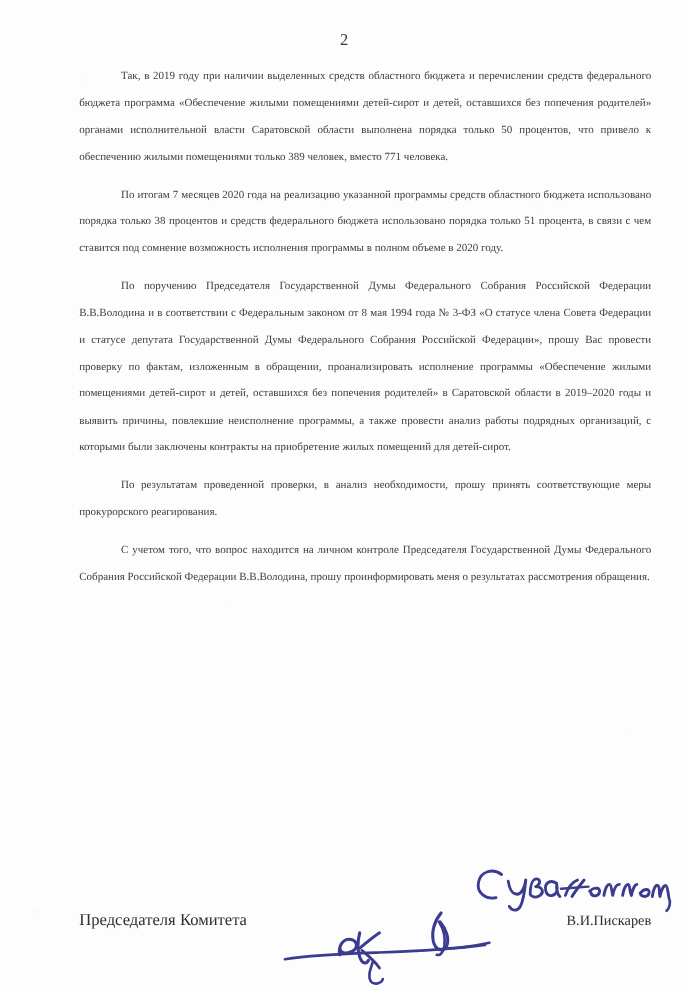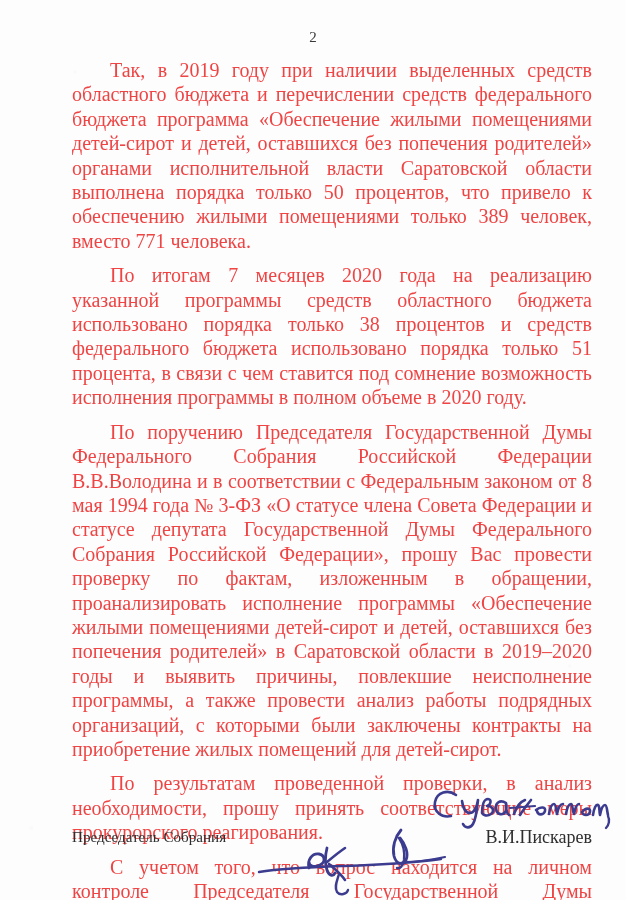--- a/index.html
+++ b/index.html
@@ -52,26 +52,26 @@
 
   .body-text {
     position: absolute;
     top: 58px;
     left: 72px;
     width: 520px;
   }
 
   .para {
     margin: 0 0 10px 0;
-    font-size: 20px;
+    font-size: 10px;
     line-height: 24.4px;
     text-align: justify;
     text-justify: inter-word;
     text-indent: 38px;
-    color: #ef4444;
+    color: #404040;
     hyphens: none;
   }
 
   .para:last-child {
     margin-bottom: 0;
   }
 
   
   .sign-block {
     position: absolute;
@@ -86,21 +86,21 @@
     top: 0;
     font-size: 15.1px;
     line-height: 22px;
     color: #2e2e2e;
     white-space: nowrap;
   }
   .sign-name {
     position: absolute;
     right: 0;
     top: 0;
-    font-size: 18px;
+    font-size: 13px;
     line-height: 22px;
     color: #2e2e2e;
     white-space: nowrap;
   }
 
   .closing-handwriting {
     position: absolute;
     left: 432px;
     top: 786px;
     width: 180px;
@@ -184,17 +184,17 @@
       <path d="M84 50 C82 57, 79 63, 82 68 C85 72, 92 70, 93 66" stroke-width="2.4"></path>
 
       <path d="M146 6 C140 13, 137 23, 139 32 C141 40, 148 42, 151 36 C154 29, 150 20, 145 14" stroke-width="2.8"></path>
       <path d="M144 14 C148 20, 150 28, 149 36 C148 42, 145 45, 142 44" stroke-width="2.4"></path>
 
       <path d="M150 38 C162 38, 176 36, 190 33" stroke-width="2.2"></path>
     </svg>
   </div>
 
   <div class="sign-block">
-    <div class="sign-role">Председатель Собрания</div>
+    <div class="sign-role">Председателя Комитета</div>
     <div class="sign-name">В.И.Пискарев</div>
   </div>
 
 </div>
 
 </body></html>

